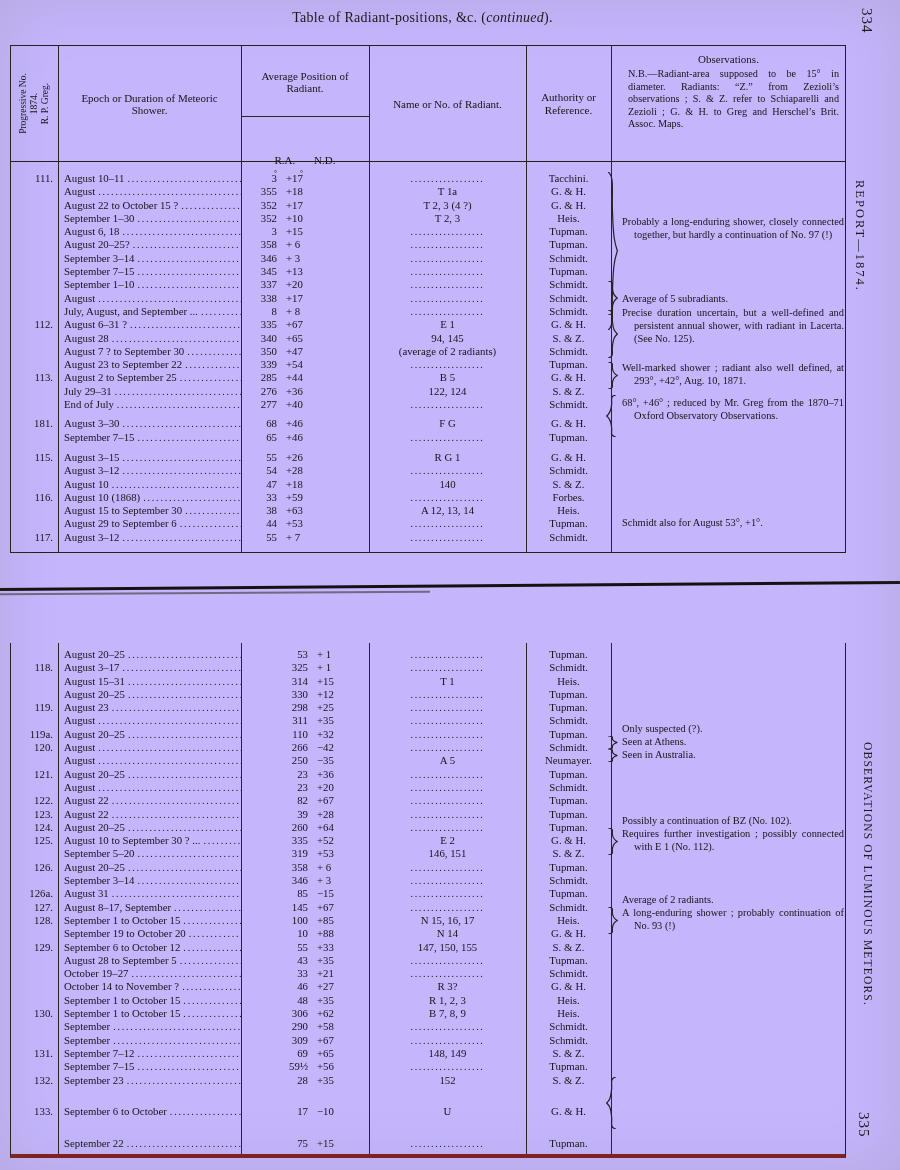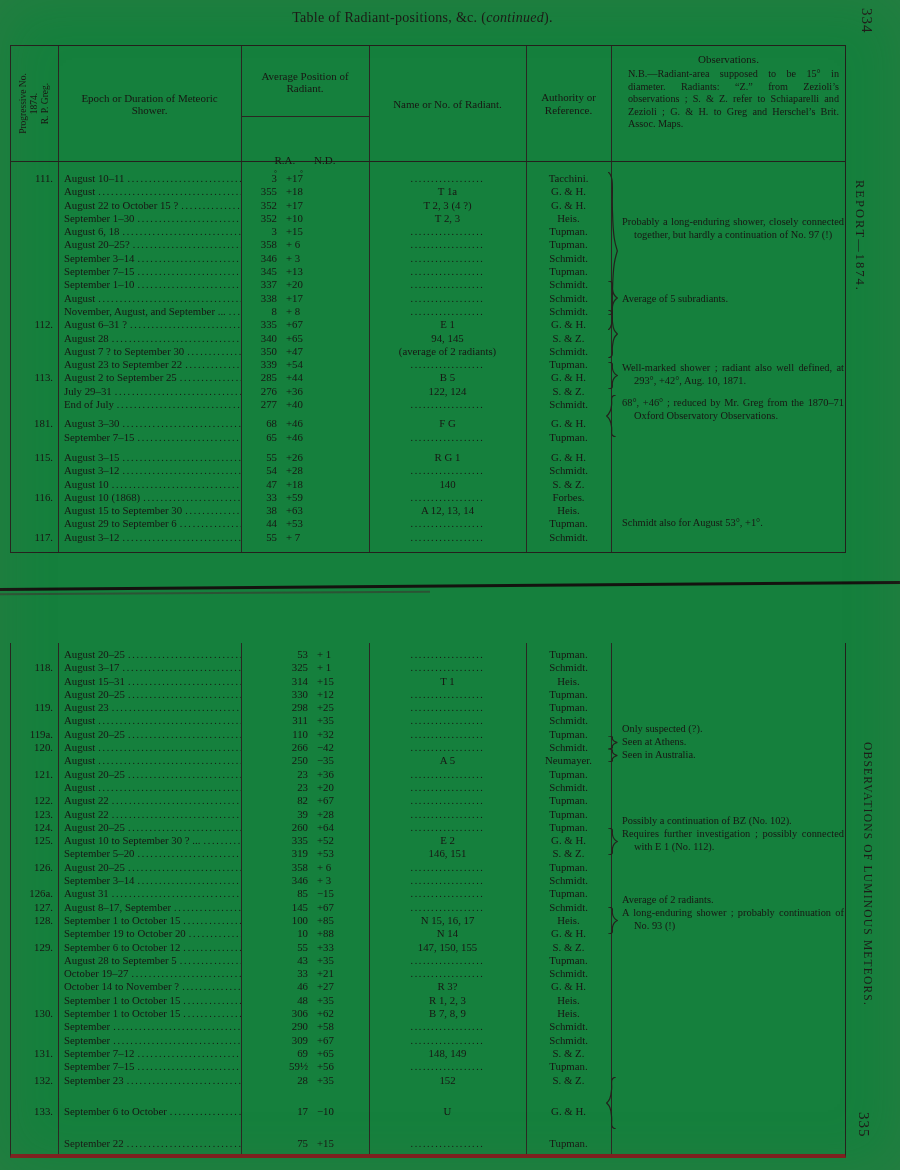--- a/index.html
+++ b/index.html
@@ -1,16 +1,16 @@
 <!DOCTYPE html>
 <html><head>
 <meta charset="utf-8">
 <style>
   html,body{margin:0;padding:0;background:#d8d5cd;}
-  .page{position:relative;width:900px;height:1170px;background:#15803d;overflow:hidden;
+  .page{position:relative;width:900px;height:1170px;background:#c4b5fd;overflow:hidden;
         font-family:"Liberation Serif","DejaVu Serif",serif;color:#181613;}
   .page::after{content:"";position:absolute;inset:0;pointer-events:none;
         box-shadow:inset 0 0 60px rgba(120,110,90,.18);}
   .title{position:absolute;left:0;top:10px;width:845px;text-align:center;
         font-size:14px;letter-spacing:.3px;}
   .title i{font-style:italic;}
   
   .vside{position:absolute;writing-mode:vertical-rl;white-space:nowrap;color:#1c1a17;}
   .pn-top{left:858px;top:8px;font-size:15px;letter-spacing:1px;}
   .report{left:852px;top:180px;font-size:12.5px;letter-spacing:2px;}
@@ -245,21 +245,21 @@
           <div class="c-ra">338</div>
           <div class="c-nd">+17</div>
           <div class="c-fill"></div>
           <div class="c-name"><span class="ndots">..................</span></div>
           <div class="c-auth">Schmidt.</div>
           <div class="c-obs"></div>
         </div>
         <div class="row">
           <div class="c-no"></div>
           <div class="c-epoch">
-            <span class="etext">November, August, and September ...</span>
+            <span class="etext">July, August, and September ...</span>
             <span class="ldots"></span>
           </div>
           <div class="c-ra">8</div>
           <div class="c-nd">+ 8</div>
           <div class="c-fill"></div>
           <div class="c-name"><span class="ndots">..................</span></div>
           <div class="c-auth">Schmidt.</div>
           <div class="c-obs"></div>
         </div>
         <div class="row">
@@ -955,20 +955,21 @@
       <svg viewBox="0 0 11 100" preserveAspectRatio="none">
         <path d="M2 0 C8 3 5 12 6 26 C6.6 41 8 45 10.4 50 C8 55 6.6 59 6 74 C5 88 8 97 2 100" fill="none" stroke="#24211c" stroke-width="1.2" vector-effect="non-scaling-stroke"></path>
       </svg>
     </div>
     <div class="note" style="top: 292px;">Average of 5 subradiants.</div>
     <div class="bracewrap" style="top: 310px; height: 48px;">
       <svg viewBox="0 0 11 100" preserveAspectRatio="none">
         <path d="M2 0 C8 3 5 12 6 26 C6.6 41 8 45 10.4 50 C8 55 6.6 59 6 74 C5 88 8 97 2 100" fill="none" stroke="#24211c" stroke-width="1.2" vector-effect="non-scaling-stroke"></path>
       </svg>
     </div>
+    <div class="note" style="top: 306px;">Precise duration uncertain, but a well-defined and persistent annual shower, with radiant in Lacerta.  (See No. 125).</div>
     <div class="bracewrap" style="top: 362px; height: 27px;">
       <svg viewBox="0 0 11 100" preserveAspectRatio="none">
         <path d="M2 0 C8 3 5 12 6 26 C6.6 41 8 45 10.4 50 C8 55 6.6 59 6 74 C5 88 8 97 2 100" fill="none" stroke="#24211c" stroke-width="1.2" vector-effect="non-scaling-stroke"></path>
       </svg>
     </div>
     <div class="note" style="top: 361px; font-family: Liberation Serif, serif;">Well-marked shower ;  radiant also well defined, at 293°, +42°, Aug. 10, 1871.</div>
     <div class="bracewrap" style="top: 395px; height: 42px;">
       <svg viewBox="0 0 11 100" preserveAspectRatio="none">
         <path d="M9 0 C3 3 6 12 5 26 C4.4 41 3 45 0.6 50 C3 55 4.4 59 5 74 C6 88 3 97 9 100" fill="none" stroke="#24211c" stroke-width="1.2" vector-effect="non-scaling-stroke"></path>
       </svg>

